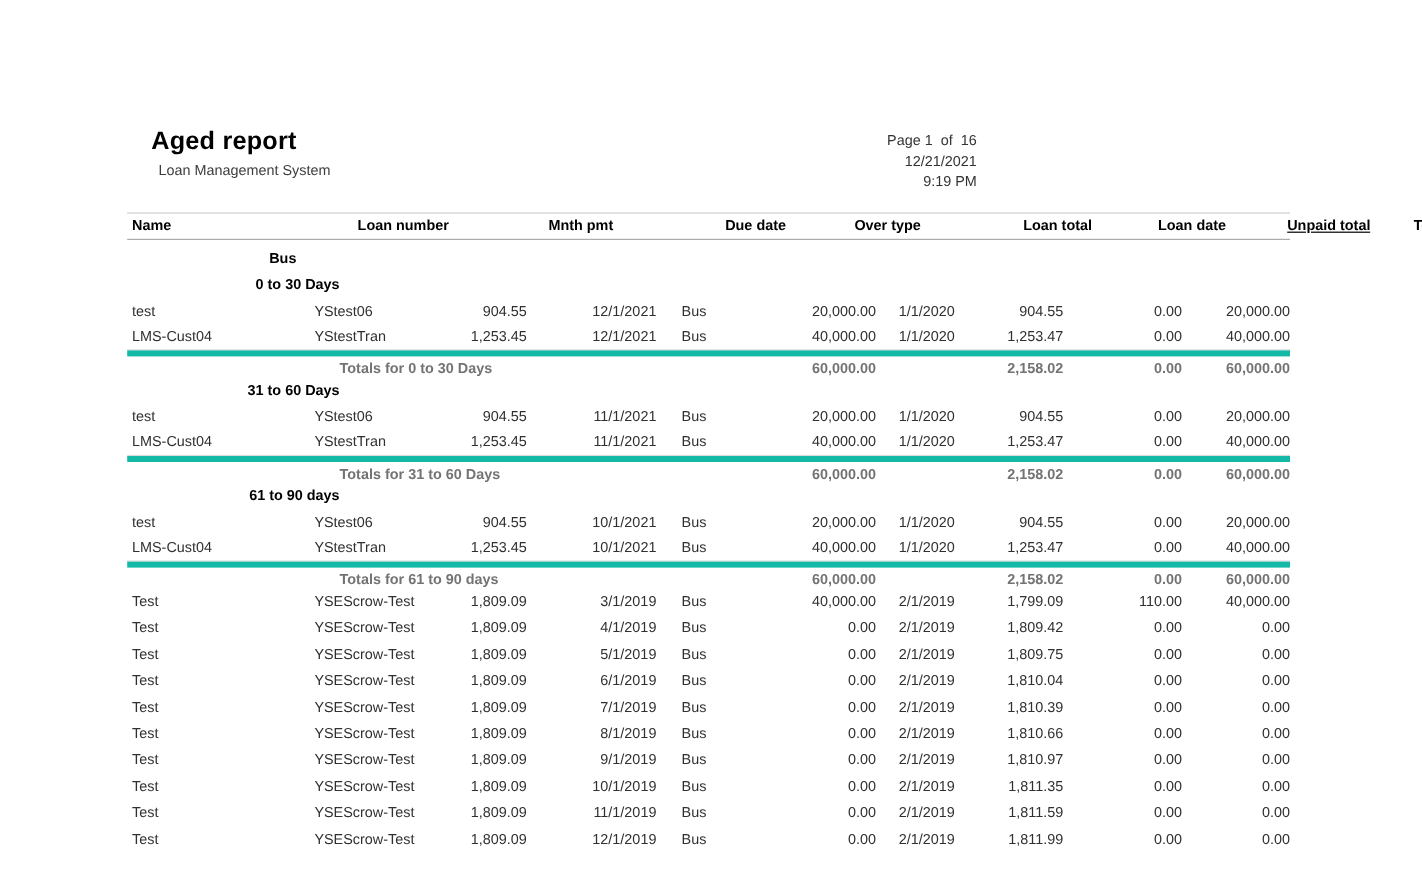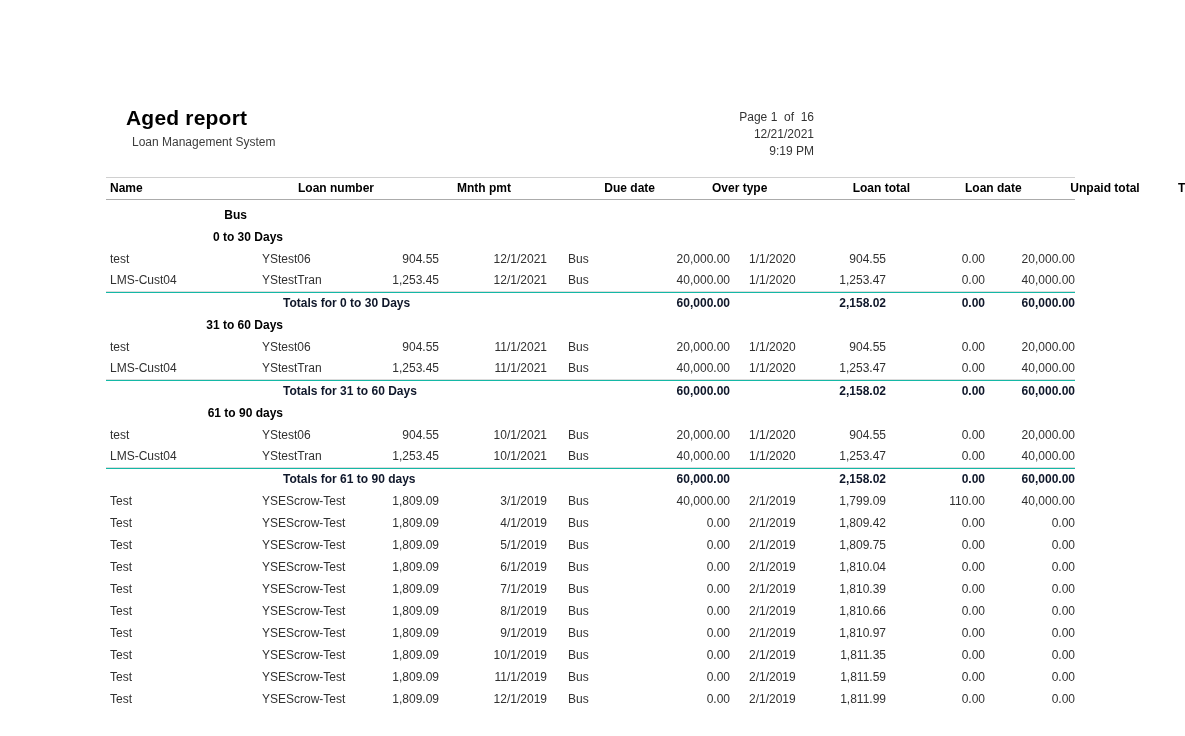--- a/index.html
+++ b/index.html
@@ -42,35 +42,35 @@
 
   .cell { overflow:hidden; white-space:nowrap; }
   .c1  { text-align:left;  padding-left:4px; }
   .c2  { text-align:left;  padding-left:1px; }
   .c3  { text-align:right; padding-right:5px; }
   .c4  { text-align:right; padding-right:4px; }
   .c5  { text-align:left;  padding-left:17px; }
   .c6  { text-align:right; padding-right:4px; }
   .c7  { text-align:left;  padding-left:15px; }
   .c8  { text-align:right; padding-right:4px; }
-  .c8h { text-align:center;  padding-left:10px; }
+  .c8h { text-align:right;  padding-left:10px;text-decoration:underline; }
   .c9  { text-align:right; padding-right:4px; }
   .c10 { text-align:right; padding-right:0; }
 
   .row { height:22px; line-height:22px; }
   .row.last-of-group { border-bottom:1px solid #dcdcdc; height:22px; line-height:21px; }
 
   .group-row { height:22px; line-height:22px; }
   .group-label { font-weight:bold; color:#000; text-align:right; }
   .group-level1 { width:141px; }
   .group-level2 { width:177px; }
 
   .totals-row {
-    height:22px; line-height:21px; font-weight:bold; color:#0f172a;
-    border-top:1px solid #14b8a6;
+    height:22px; line-height:21px; font-weight:bold; color:#737373;
+    border-top:5px solid #14b8a6;
   }
   .totals-label { grid-column:1 / span 5; padding-left:177px; text-align:left; }
   .tot-amount   { grid-column:6; }
   .tot-unpaid   { grid-column:8; }
   .tot-pmt      { grid-column:9; }
   .tot-balance  { grid-column:10; }
 </style>
 </head>
 <body>
 

